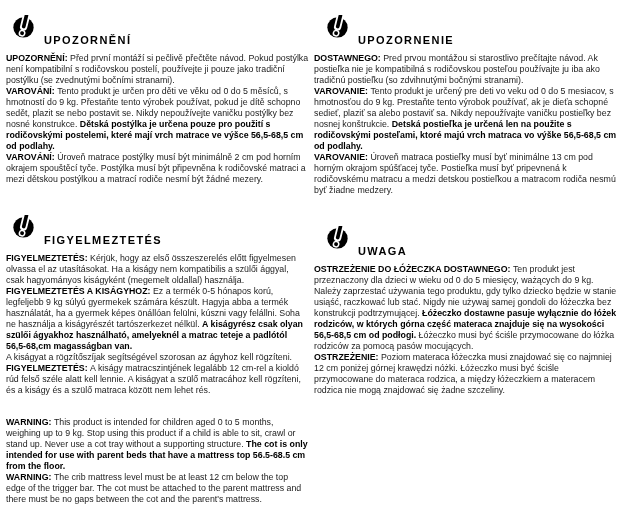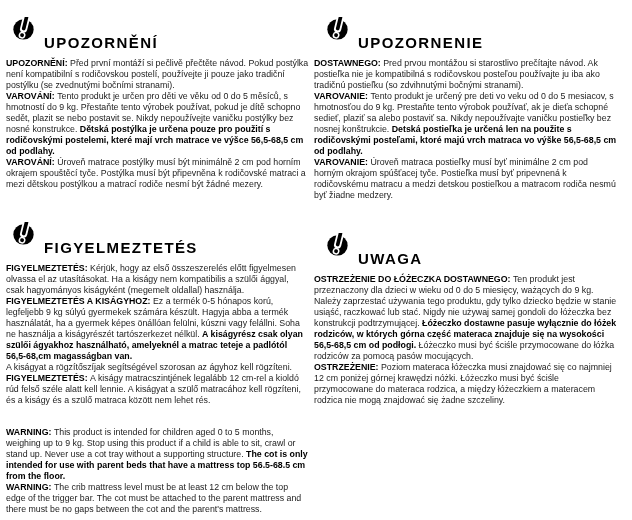--- a/index.html
+++ b/index.html
@@ -14,21 +14,21 @@
   .col { position: absolute; top: 6px; width: 303px; }
   .col-left { left: 6px; }
   .col-right { left: 314px; }
   section { margin: 0 0 21px 0; }
   .hdr {
     display: flex; align-items: center; gap: 9px;
     margin: 0 0 7px 0; padding-left: 6px;
   }
   .col-right .hdr { padding-left: 12px; }
   .hdr .title {
-    font-size: 15px; font-weight: 800;
+    font-size: 11px; font-weight: 800;
     letter-spacing: 1.4px; color: #000;
     white-space: nowrap;
     margin-top: 28px;
   }
   .warn-icon { flex: 0 0 auto; display: block; }
   .body { font-size: 8.8px; line-height: 11px; color: #1b1b1b; }
   .body p { margin: 0; }
   .body b { font-weight: 700; color: #000; }
 </style>
 </head>
@@ -99,21 +99,21 @@
             <line x1="12" y1="0.2" x2="12" y2="12" stroke="#000" stroke-width="3.8" stroke-linecap="round"></line>
             <circle cx="12" cy="19.2" r="3.6" fill="#fff"></circle>
             <circle cx="12" cy="19.2" r="2" fill="#000"></circle>
           </g>
         </svg>
         <span class="title">UPOZORNENIE</span>
       </div>
       <div class="body">
           <p><b>DOSTAWNEGO: </b><span>Pred prvou montážou si starostlivo prečítajte návod. Ak postieľka nie je kompatibilná s rodičovskou posteľou používajte ju iba ako tradičnú postieľku (so zdvihnutými bočnými stranami).</span></p>
           <p><b>VAROVANIE: </b><span>Tento produkt je určený pre deti vo veku od 0 do 5 mesiacov, s hmotnosťou do 9 kg.  Prestaňte tento výrobok používať, ak je dieťa schopné sedieť, plaziť sa alebo postaviť sa. Nikdy nepoužívajte vaničku postieľky bez nosnej konštrukcie. </span><b>Detská postieľka je určená len na použite s rodičovskými posteľami, ktoré majú vrch matraca vo výške 56,5-68,5 cm od podlahy.</b></p>
-          <p><b>VAROVANIE: </b><span>Úroveň matraca postieľky musí byť minimálne 2 cm pod horným okrajom spúšťacej tyče. Postieľka musí byť pripevnená k rodičovskému matracu a medzi detskou postieľkou a matracom rodiča nesmú byť žiadne medzery.</span></p>
+          <p><b>VAROVANIE: </b><span>Úroveň matraca postieľky musí byť minimálne 13 cm pod horným okrajom spúšťacej tyče. Postieľka musí byť pripevnená k rodičovskému matracu a medzi detskou postieľkou a matracom rodiča nesmú byť žiadne medzery.</span></p>
         </div>
     </section>
 
     <section>
       <div class="hdr">
         <svg class="warn-icon" width="23" height="23" viewBox="0 0 24 24" aria-hidden="true">
           <circle cx="12" cy="13" r="10.6" fill="#000"></circle>
           <g transform="rotate(14 12 13)">
             <line x1="12" y1="0.6" x2="12" y2="12.6" stroke="#fff" stroke-width="7.6" stroke-linecap="round"></line>
             <line x1="12" y1="0.2" x2="12" y2="12" stroke="#000" stroke-width="3.8" stroke-linecap="round"></line>

